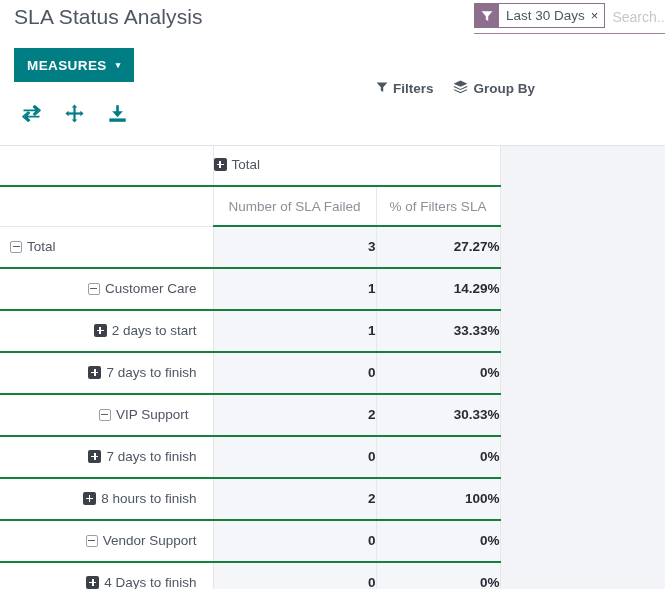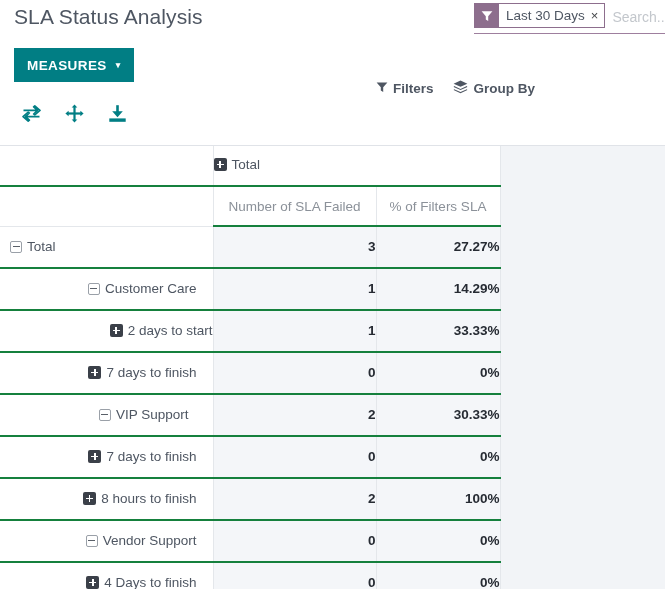--- a/index.html
+++ b/index.html
@@ -405,21 +405,21 @@
             <div class="rh-inner" style="padding-left: 26px; justify-content: flex-end; padding-right: 16px;">
               <span class="tgl minus sm"></span>
               <span>Customer Care</span>
             </div>
           </td>
           <td class="value">1</td>
           <td class="value">14.29%</td>
         </tr>
         <tr>
           <td class="row-head">
-            <div class="rh-inner" style="padding-left: 50px; justify-content: flex-end; ">
+            <div class="rh-inner" style="padding-left: 50px; justify-content: flex-end; padding-right: 16px;">
               <span class="tgl plus"></span>
               <span>2 days to start</span>
             </div>
           </td>
           <td class="value">1</td>
           <td class="value">33.33%</td>
         </tr>
         <tr>
           <td class="row-head">
             <div class="rh-inner" style="padding-left: 50px; justify-content: flex-end; padding-right: 16px;">

